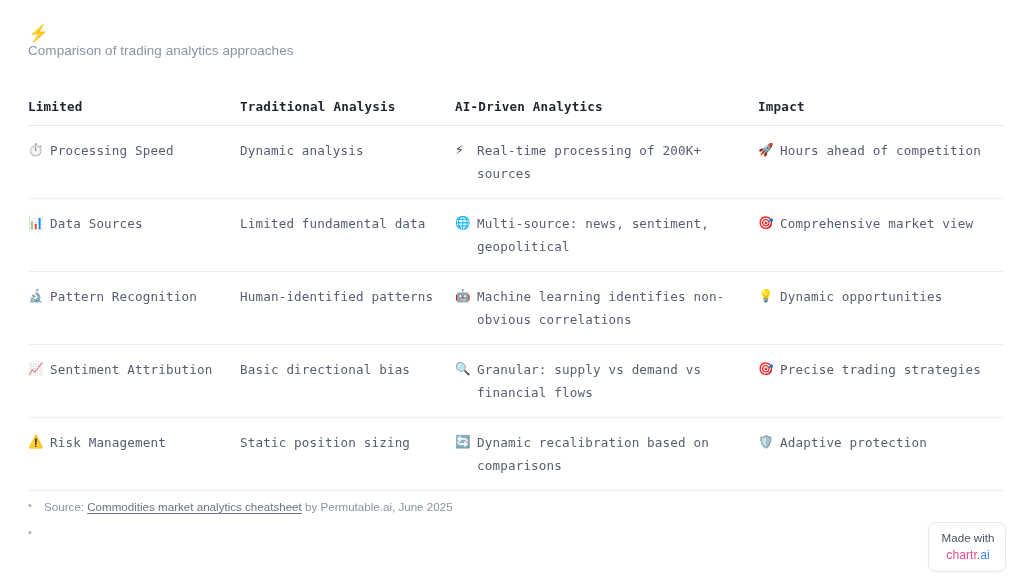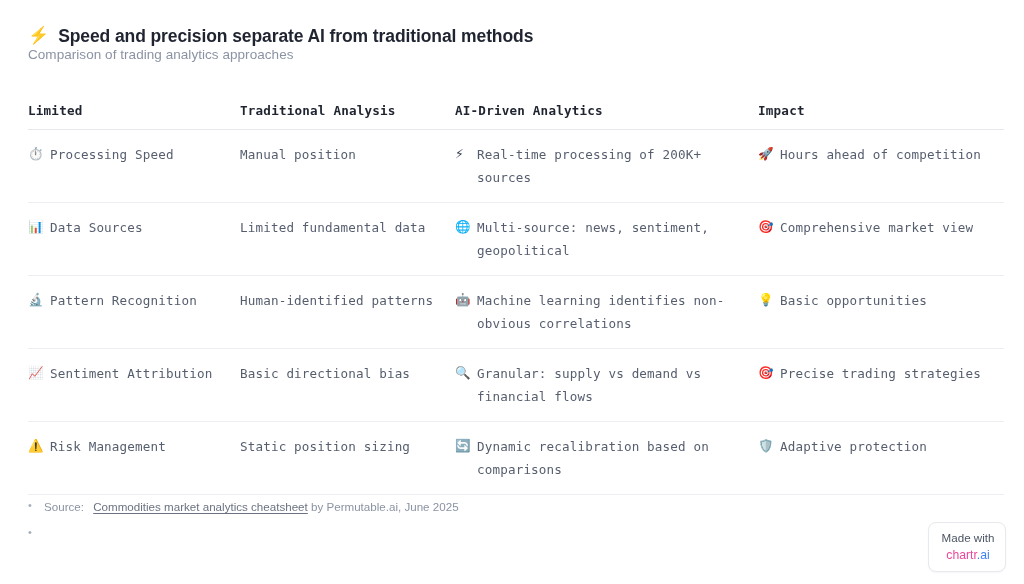--- a/index.html
+++ b/index.html
@@ -134,21 +134,20 @@
     width: 5px;
     font-size: 11px;
     color: #a8aebb;
     transform: translateY(-1px);
   }
 
   .note a, .note .srclink {
     color: #6b7280;
     text-decoration: underline;
     text-underline-offset: 1.5px;
-    margin-left: 6px;
   }
 
   
   .badge {
     position: absolute;
     right: 18px;
     top: 522px;
     width: 78px;
     padding: 7px 6px 8px 8px;
     background: #ffffff;
@@ -176,21 +175,20 @@
   .badge .brand .b2 { color: #3b82f6; }
 </style>
 </head>
 <body>
 
 <div id="page">
 
   <div class="header">
     <div class="title-row">
       <span class="title-icon">⚡</span>
-      <span class="title-text">Speed and precision separate AI from traditional methods</span>
     </div>
     <div class="subtitle">Comparison of trading analytics approaches</div>
   </div>
 
   <div class="table-wrap">
     <table class="cmp">
       <colgroup>
         <col class="c1">
           <col class="c2">
           <col class="c3">
@@ -206,21 +204,21 @@
       </thead>
       <tbody>
 
         <tr>
           <td>
             <div class="cellflex">
               <span class="emoji">⏱️</span>
               <span class="ctext">Processing Speed</span>
             </div>
           </td>
-          <td>Manual position</td>
+          <td>Dynamic analysis</td>
           <td>
             <div class="cellflex">
               <span class="emoji bolt">⚡</span>
               <span class="ctext">Real-time processing of 200K+ sources</span>
             </div>
           </td>
           <td>
             <div class="cellflex">
               <span class="emoji">🚀</span>
               <span class="ctext">Hours ahead of competition</span>
@@ -260,21 +258,21 @@
           <td>Human-identified patterns</td>
           <td>
             <div class="cellflex">
               <span class="emoji">🤖</span>
               <span class="ctext">Machine learning identifies non-obvious correlations</span>
             </div>
           </td>
           <td>
             <div class="cellflex">
               <span class="emoji">💡</span>
-              <span class="ctext">Basic opportunities</span>
+              <span class="ctext">Dynamic opportunities</span>
             </div>
           </td>
         </tr>
 
         <tr>
           <td>
             <div class="cellflex">
               <span class="emoji">📈</span>
               <span class="ctext">Sentiment Attribution</span>
             </div>

